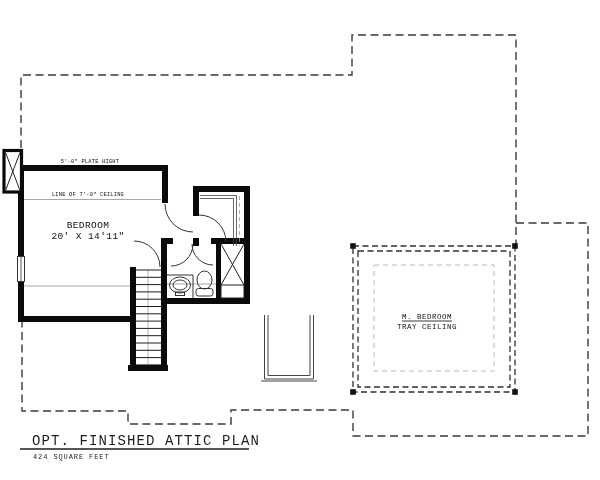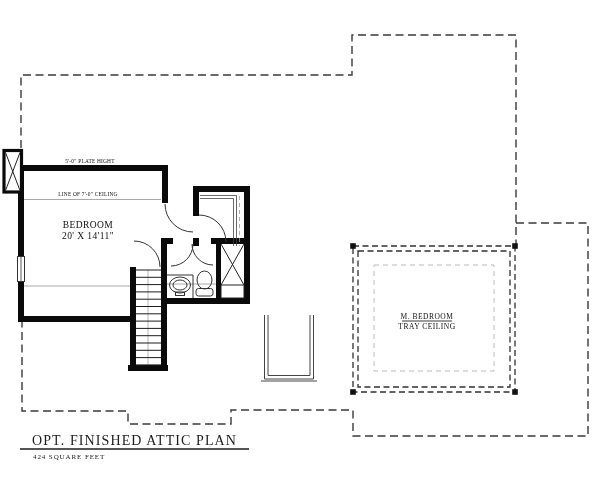--- a/index.html
+++ b/index.html
@@ -1,20 +1,20 @@
 <!DOCTYPE html>
 <html><head>
 <meta charset="utf-8">
 <style>
   html,body{margin:0;padding:0;background:#ffffff;}
   .sheet{
     position:relative;
     width:600px;height:480px;
     background:#84cc16;
-    font-family:Liberation Serif, serif;
+    font-family:Liberation Mono, monospace;
     overflow:hidden;
   }
   svg{display:block;}
   text{fill:#111;}
   .ann{font-size:5.4px;letter-spacing:.2px;}
   .room{font-size:9.5px;letter-spacing:.4px;}
   .mbed{font-size:7.5px;letter-spacing:.5px;}
   .title-txt{font-size:14px;letter-spacing:1.1px;fill:#1c1c1c;}
   .sub-txt{font-size:7px;letter-spacing:.9px;fill:#222;}
 </style>

